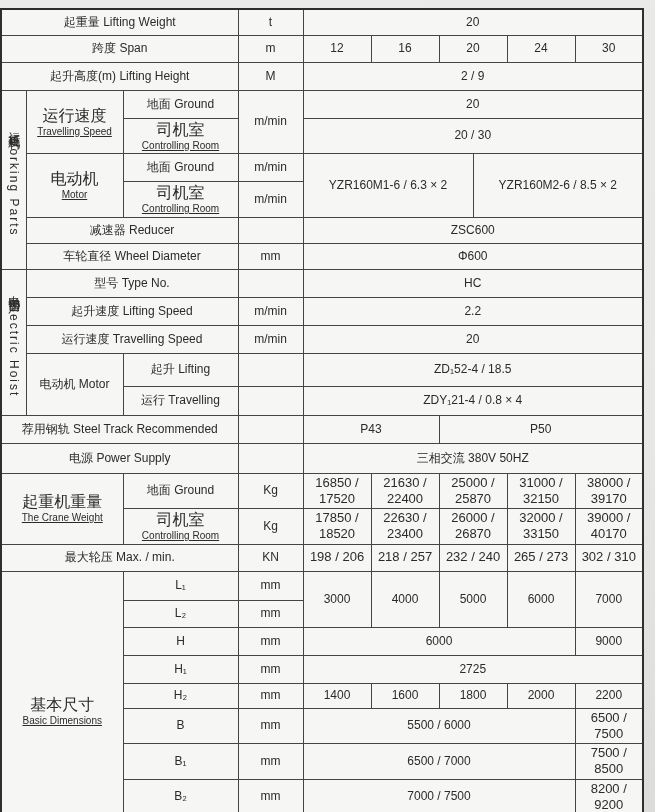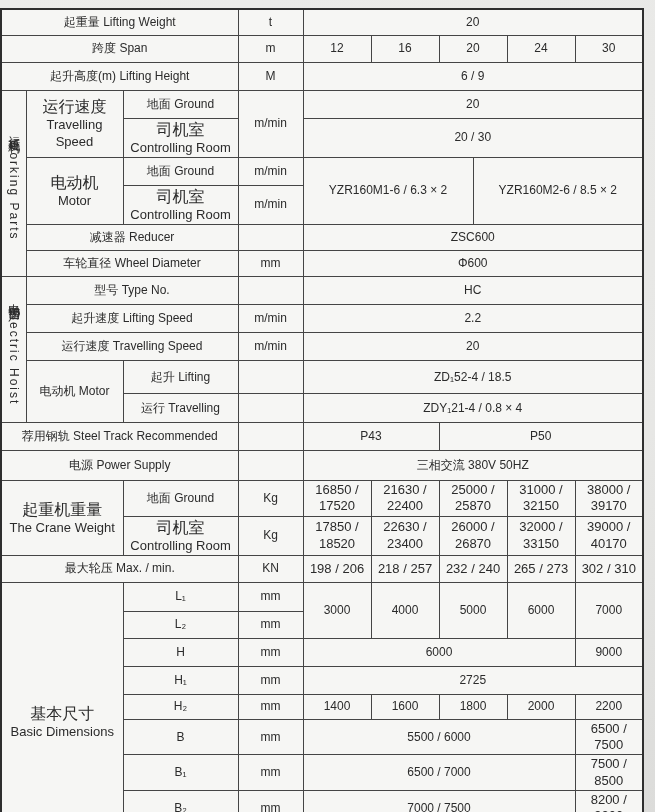--- a/index.html
+++ b/index.html
@@ -19,21 +19,21 @@
     border:1px solid #454545;
     text-align:center;vertical-align:middle;
     font-size:12px;line-height:1.25;
     padding:1px 2px;overflow:hidden;
   }
   .vstrip{
     writing-mode:vertical-lr;text-orientation:mixed;
     font-size:12px;letter-spacing:2px;padding:3px 0;
   }
   .zh{display:block;font-size:16px;}
-  .en{display:block;font-size:13px;}
+  .en{display:block;font-size:10px;text-decoration:underline;}
   .sm{font-size:13px;}
 </style>
 </head>
 <body>
 
 <div class="sheet">
 <table>
 <colgroup>
   <col style="width:25px">
         <col style="width:97px">
@@ -64,21 +64,21 @@
   <td colspan="2">12</td>
   <td colspan="2">16</td>
   <td colspan="2">20</td>
   <td colspan="2">24</td>
   <td colspan="2">30</td>
 </tr>
 
 <tr style="height:28px">
   <td colspan="3">起升高度(m)  Lifting Height</td>
   <td>M</td>
-  <td colspan="10">6 / 9</td>
+  <td colspan="10">2 / 9</td>
 </tr>
 
 <tr style="height:28px">
   <td rowspan="6" class="vstrip">运行机构 Working Parts</td>
   <td rowspan="2">
     <span class="zh">运行速度</span>
     <span class="en">Travelling Speed</span>
   </td>
   <td>地面 Ground</td>
   <td rowspan="2">m/min</td>

